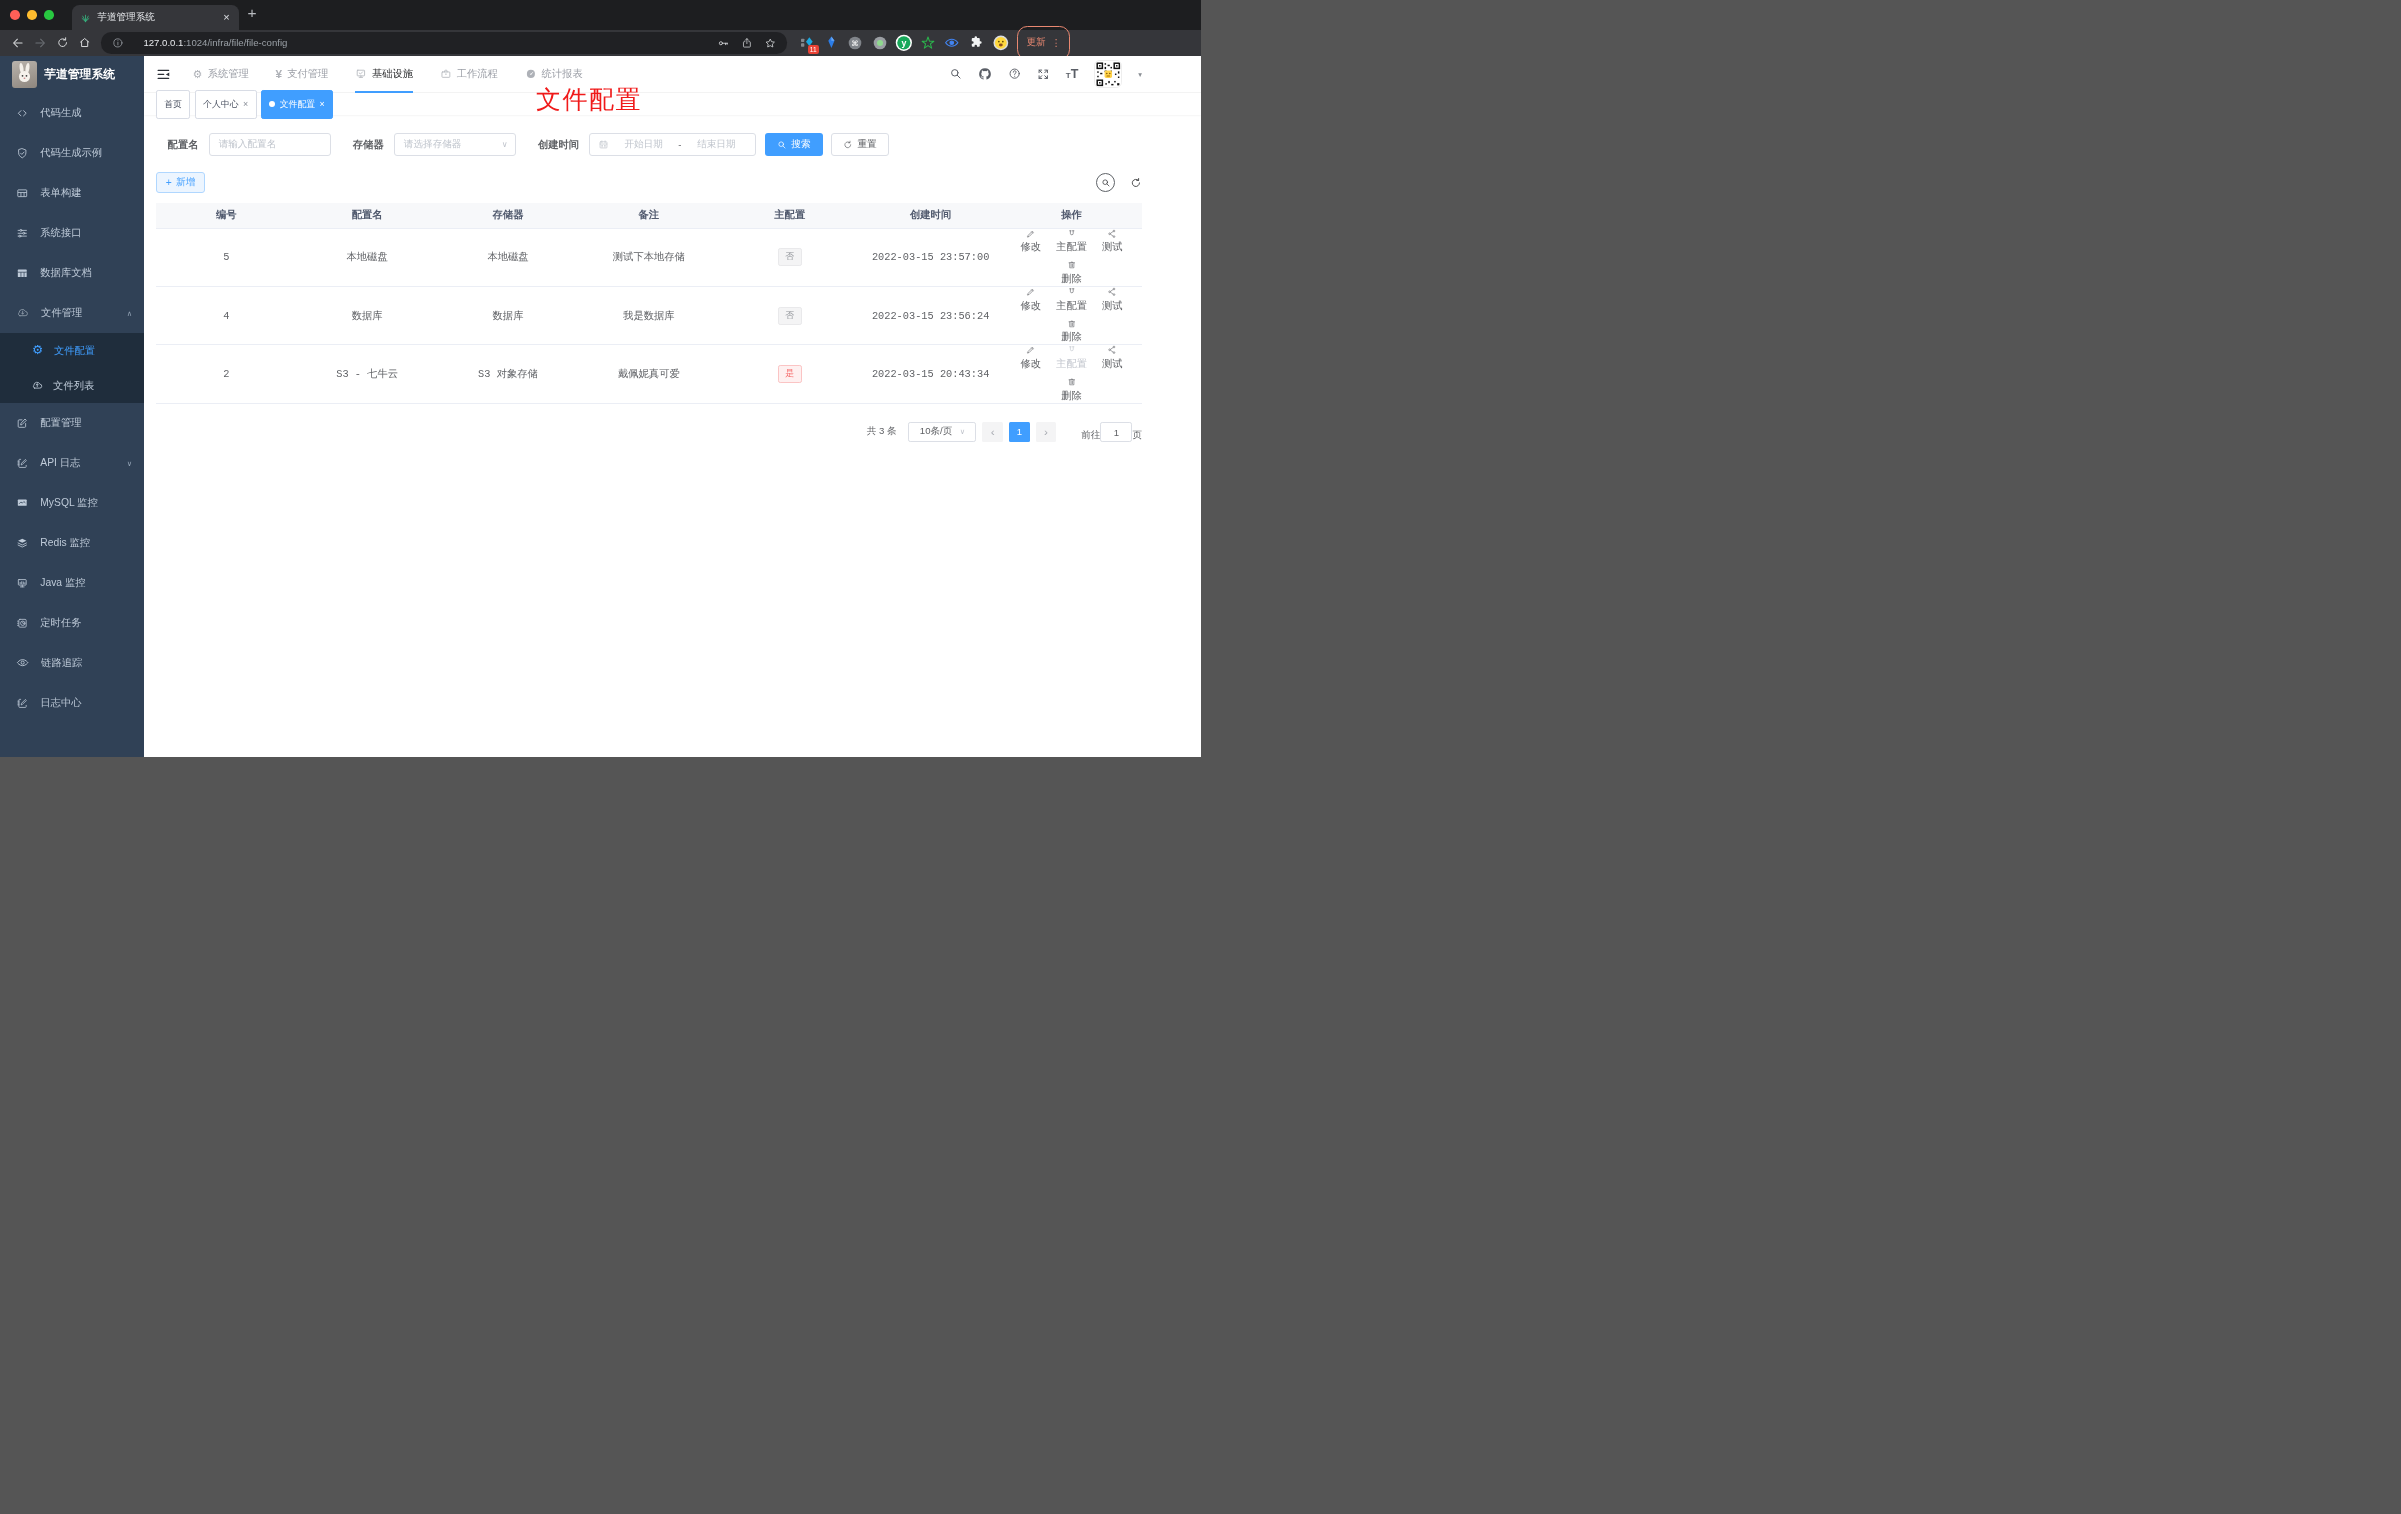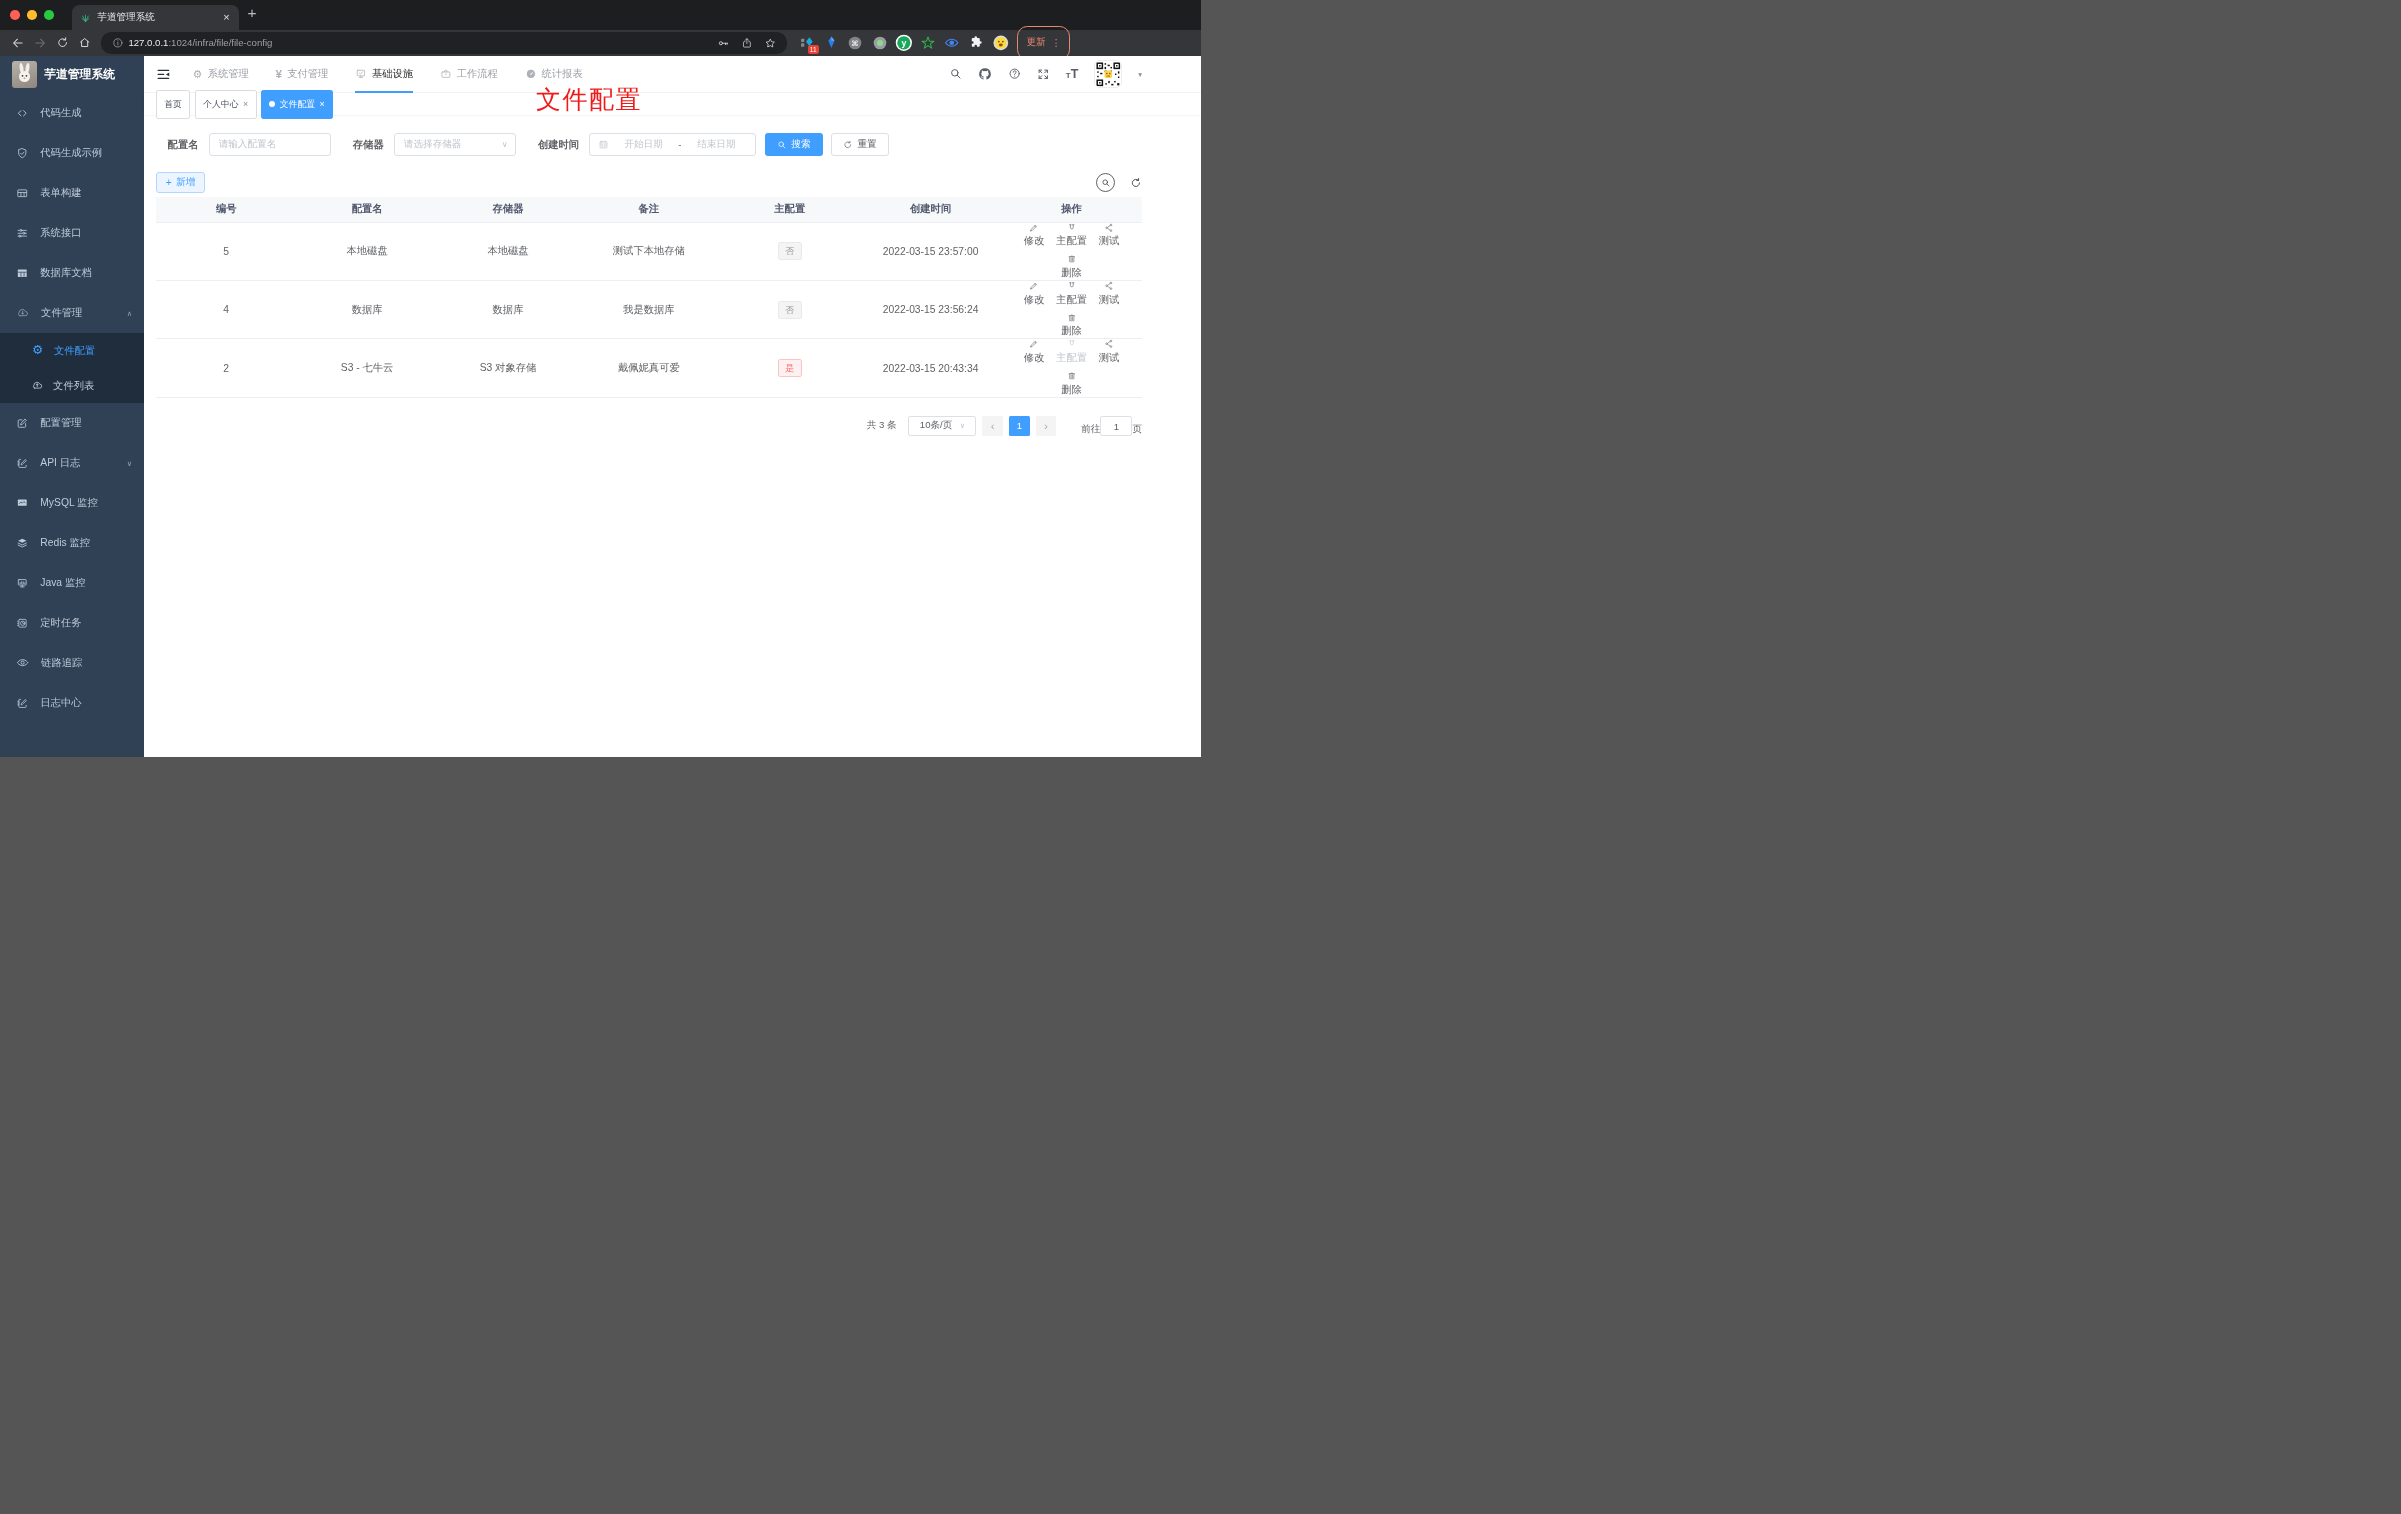--- a/index.html
+++ b/index.html
@@ -12,21 +12,21 @@
   .traffic { display:flex; gap:7.4px; align-items:center; align-self:center; margin-right:17.7px; }
   .light { width:9.6px; height:9.6px; border-radius:50%; }
   .light.r { background:#ff5f57; } .light.y { background:#febc2e; } .light.g { background:#28c840; }
   .tab { height:25px; width:167px; background:#35363a; border-radius:7.4px 7.4px 0 0; display:flex; align-items:center; gap:5.9px; padding:0 8.9px; color:#e8eaed; font-size:9.6px; }
   .tab-close { margin-left:auto; color:#dfe1e5; font-size:11px; line-height:1; }
   .newtab { color:#b9bcc0; font-size:15.5px; margin:0 0 3px 8.9px; align-self:center; }
 
   .toolbar { height:26.6px; background:#35363a; display:flex; align-items:center; padding:0 7.4px; }
   .navbtn { width:22px; height:20.7px; display:flex; align-items:center; justify-content:center; color:#d6d8da; }
   .navbtn.disabled { color:#6d7176; }
-  .urlbar { width:686px; height:22px; background:#202124; border-radius:10.3px; display:flex; align-items:center; padding:0 10.3px; margin:0 5.9px; font-size:9.6px; gap:5px; color:#9aa0a6; }
+  .urlbar { width:686px; height:22px; background:#202124; border-radius:10.3px; display:flex; align-items:center; padding:0 10.3px; margin:0 5.9px; font-size:9.6px; gap:20px; color:#9aa0a6; }
   .url-host { color:#e8eaed; }
   .url-rest { color:#9aa0a6; }
   .urlbar .right { margin-left:auto; display:flex; gap:11.8px; color:#cfd1d4; align-items:center; }
   .exts { display:flex; align-items:center; gap:5.2px; margin-left:4.4px; }
   .ext { width:19px; height:19px; display:flex; align-items:center; justify-content:center; position:relative; }
   .badge { position:absolute; bottom:-2.2px; right:-2.2px; background:#e94235; color:#fff; font-size:6.6px; padding:0.7px 2.2px; border-radius:2.2px; line-height:1.2; }
   .update { margin-left:7.4px; height:19px; border:1.5px solid #e98871; border-radius:10.3px; color:#e98871; display:flex; align-items:center; gap:5.9px; padding:16px 8px; font-size:9.6px; }
   .kebab { letter-spacing:0; font-size:9.6px; }
 
   
@@ -77,21 +77,21 @@
   .inp.date { width:167px; padding:0 7.4px; gap:3px; color:#bfc4cc; }
   .inp.date .seg { flex:1; text-align:center; }
   .btn { height:23.6px; border-radius:3px; display:flex; align-items:center; gap:4.4px; padding:0 11px; font-size:9.6px; cursor:pointer; border:0.7px solid transparent; }
   .btn.primary { background:#409eff; color:#fff; margin-left:8.9px; }
   .btn.plain { background:#fff; border-color:#dcdfe6; color:#606266; margin-left:8.9px; }
   .toolbar2 { display:flex; align-items:center; margin-top:16px; }
   .btn.add { height:20.7px; padding:0 8.9px; background:#ecf5ff; border-color:#b0d7ff; color:#409eff; font-size:9.6px; }
   .tb-icons { margin-left:auto; display:flex; align-items:center; gap:14.8px; color:#303133; }
   .circle-btn { width:19px; height:19px; border:0.7px solid #5f6368; border-radius:50%; display:flex; align-items:center; justify-content:center; }
 
-  table.grid { width:100%; border-collapse:collapse; margin-top:4px; table-layout:fixed; }
+  table.grid { width:100%; border-collapse:collapse; margin-top:10px; table-layout:fixed;font-family:Liberation Mono, monospace; }
   .grid th { height:25px; background:#f7f8fa; color:#515a6e; font-size:10.3px; font-weight:600; text-align:center; }
   .grid td { height:56px; text-align:center; font-size:10.3px; color:#606266; border-bottom:0.7px solid #ebeef5; }
   .grid tr.rowline td { border-top:0.7px solid #ebeef5; }
   .celltag { display:inline-block; padding:0 6.6px; height:17.7px; line-height:16px; border-radius:2.2px; font-size:8.9px; }
   .celltag.info { background:#f4f4f5; border:0.7px solid #e9e9eb; color:#909399; }
   .celltag.danger { background:#fef0f0; border:0.7px solid #fbc4c4; color:#f56c6c; }
   .acts { font-size:9.6px; color:#409eff; }
   .act { display:inline-flex; align-items:center; gap:2.2px; margin:0 4.4px; cursor:pointer; white-space:nowrap;flex-direction:column; }
   .act.disabled { color:#c0c4cc; cursor:default; }
   .acts .row2 { margin-top:5.9px; }

